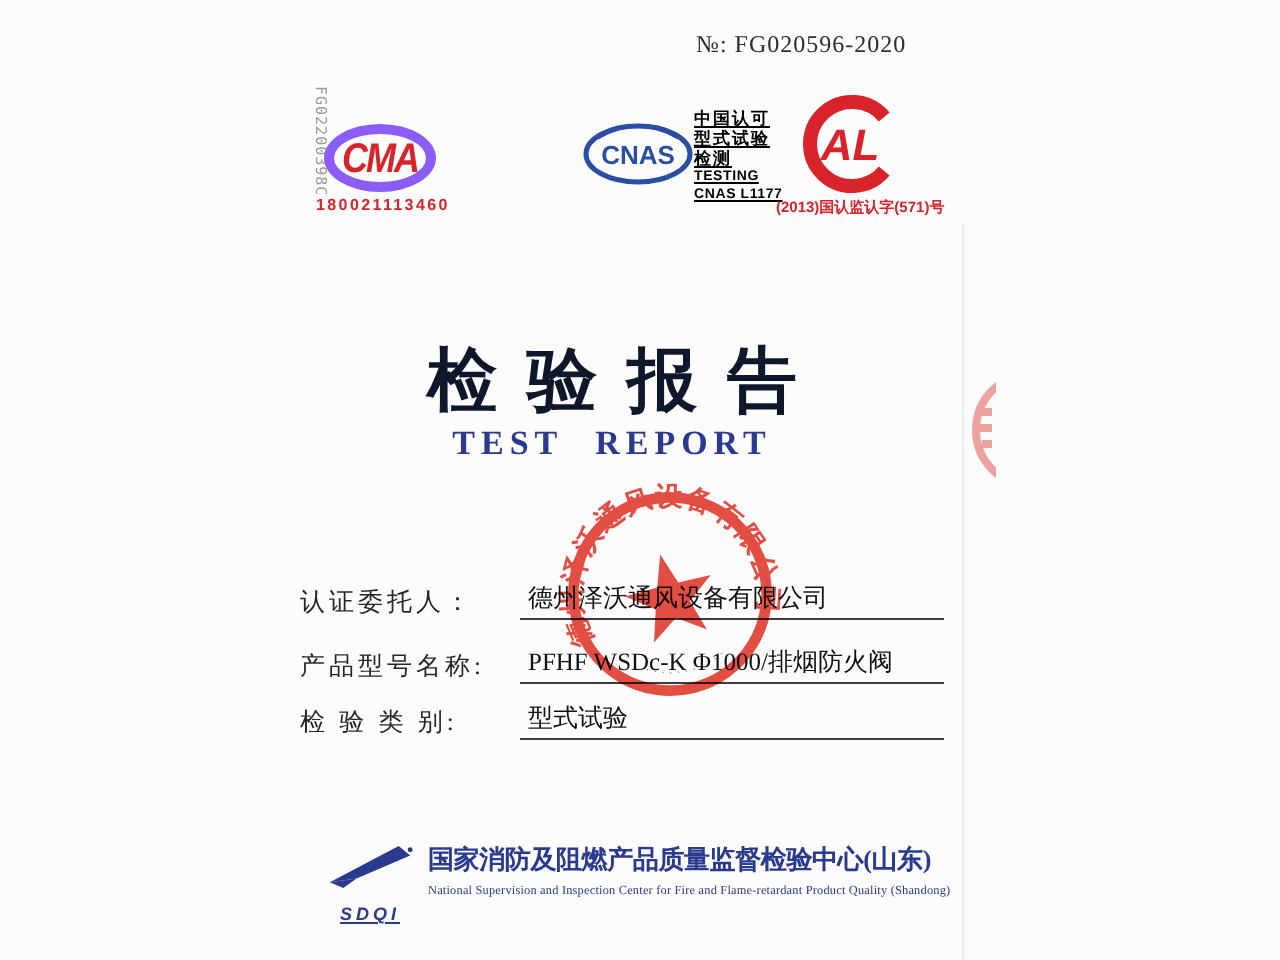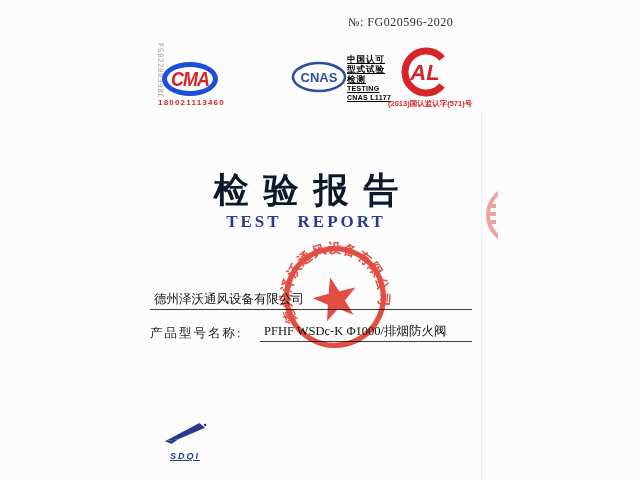--- a/index.html
+++ b/index.html
@@ -13,21 +13,21 @@
 
   
   .side-code { position:absolute; left:165px; top:43px;
                transform:rotate(90deg); transform-origin:top left;
                font-family:"DejaVu Sans Mono", monospace; font-size:7.5px;
                color:#9b9b9b; letter-spacing:.5px; white-space:nowrap; }
 
   
   .cma { position:absolute; left:158px; top:62px; width:64px; text-align:center; }
   .cma-ring { display:flex; align-items:center; justify-content:center;
-              width:56px; height:34px; margin:0 auto; border:5px solid #1d4ed8;
+              width:56px; height:34px; margin:0 auto; border:5px solid #8b5cf6;
               border-radius:50%; }
   .cma-letters { font-family:"Liberation Sans", sans-serif; font-style:italic;
                  font-weight:900; font-size:18px; color:#d8232a; letter-spacing:-1px;
                  transform:scaleY(1.15); }
   .cma-number { margin-top:2px; font-family:"Liberation Sans", sans-serif;
                 font-size:8px; font-weight:bold; color:#d8232a; letter-spacing:1.2px;
                 white-space:nowrap; }
 
   .ilac { position:absolute; left:235px; top:46px; }
   .cnas-ellipse { position:absolute; left:291px; top:56px; }
@@ -127,25 +127,30 @@
       <path d="M46.1 12.5 A21 21 0 1 0 46.1 39.5" fill="none" stroke="#d8232a" stroke-width="7"></path>
       <text x="29" y="34" text-anchor="middle" font-size="22" font-weight="900" font-style="italic" fill="#d8232a">AL</text>
     </svg>
   </div>
   <div class="cal-caption">(2013)国认监认字(571)号</div>
 
   <div class="title-zh">检验报告</div>
   <div class="title-en">TEST REPORT</div>
 
   <div class="form-row" id="row-applicant">
+    <span class="lbl">认证委托人：</span>
     <span class="val">德州泽沃通风设备有限公司</span>
   </div>
   <div class="form-row" id="row-model">
     <span class="lbl">产品型号名称:</span>
     <span class="val">PFHF WSDc-K Φ1000/排烟防火阀</span>
+  </div>
+  <div class="form-row" id="row-type">
+    <span class="lbl">检 验 类 别:</span>
+    <span class="val">型式试验</span>
   </div>
 
   <div class="fold-line"></div>
 
   <div class="seal">
     <svg width="116" height="116" viewBox="0 0 120 120">
       <defs>
         <path id="sealArc" d="M17.6 78 A46 46 0 1 1 102.4 78" fill="none"></path>
         <path id="sealBotArc" d="M36 95 A43 43 0 0 0 84 95" fill="none"></path>
       </defs>
@@ -173,15 +178,19 @@
 
   <div class="footer">
     <div class="footer-logo">
       <svg width="44" height="25" viewBox="0 0 46 26">
         <path d="M2 21 L38 2 L44 7 L16 19 Z" fill="#2a3a8e"></path>
         <path d="M2 21 L16 19 L9 24 Z" fill="#2a3a8e"></path>
         <circle cx="44" cy="4" r="1.3" fill="#2a3a8e"></circle>
       </svg>
       <span class="sdqi">SDQI</span>
     </div>
+    <div class="footer-text">
+      <div class="footer-zh">国家消防及阻燃产品质量监督检验中心(山东)</div>
+      <div class="footer-en">National Supervision and Inspection Center for Fire and Flame-retardant Product Quality (Shandong)</div>
+    </div>
   </div>
 
 </div>
 
 </body></html>

